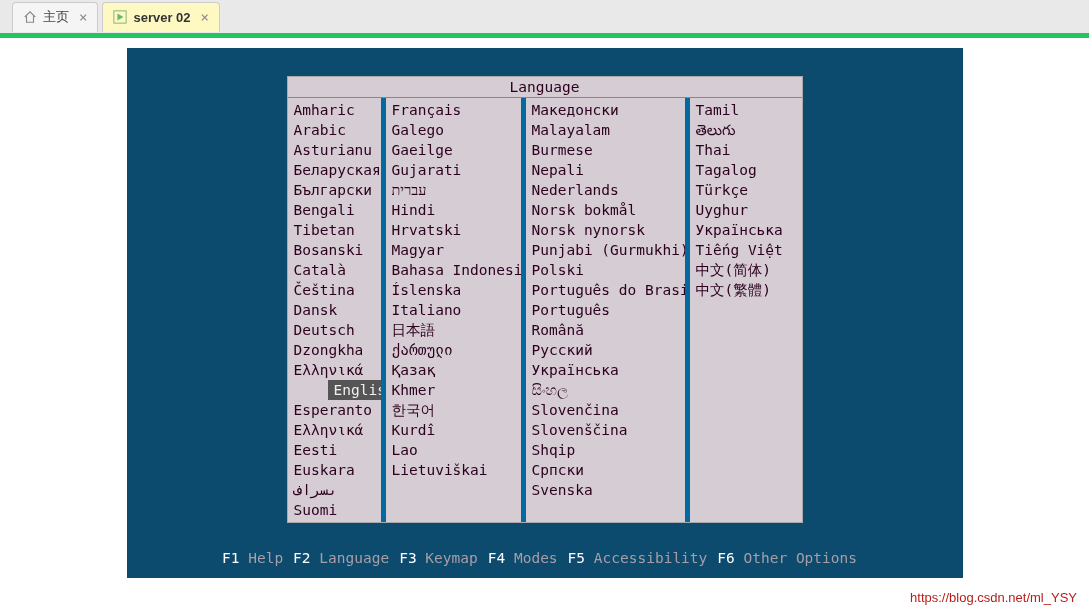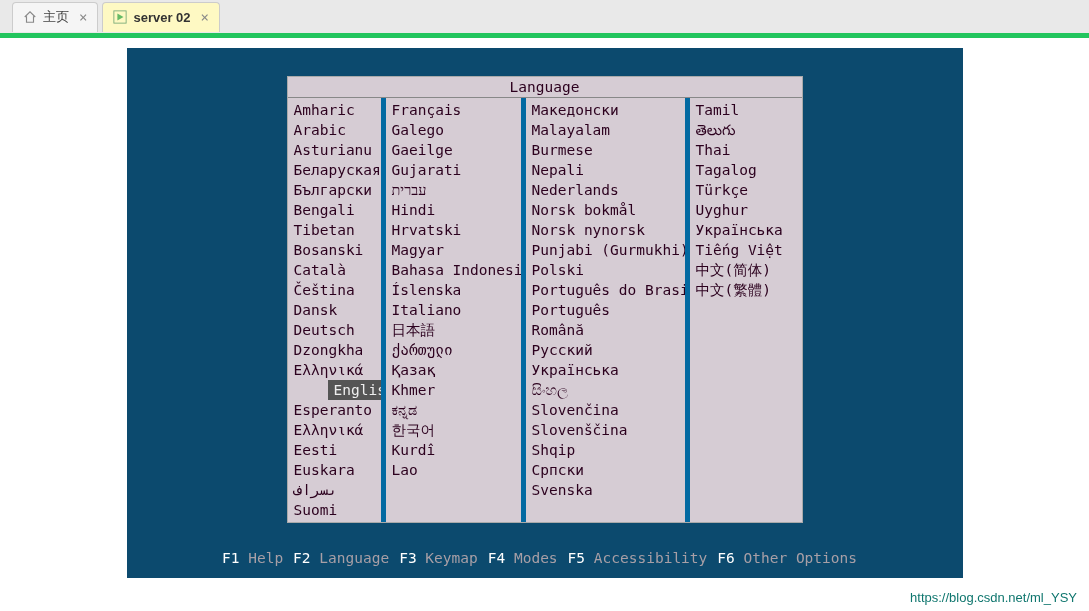--- a/index.html
+++ b/index.html
@@ -106,21 +106,21 @@
       color: #d4cfc9;
       margin-top: 32px;
     }
     .fn-key { color: #fff; }
     .fn-label { color: #a89fa6; margin-right: 10px; }
     .watermark {
       position: absolute;
       bottom: 6px;
       right: 12px;
       font-size: 13px;
-      color: #0f766e;
+      color: #b91c1c;
       font-family: Arial, sans-serif;
     }
     .c4 .lang-item:nth-child(n+12) { background: #2c001e; color: #2c001e; visibility: hidden; }
   </style>
 </head>
 <body>
 
 <div class="tab-bar">
   <div class="tab">
     <span class="icon">
@@ -180,24 +180,24 @@
             <div class="lang-item">Hindi</div>
             <div class="lang-item">Hrvatski</div>
             <div class="lang-item">Magyar</div>
             <div class="lang-item">Bahasa Indonesia</div>
             <div class="lang-item">Íslenska</div>
             <div class="lang-item">Italiano</div>
             <div class="lang-item">日本語</div>
             <div class="lang-item">ქართული</div>
             <div class="lang-item">Қазақ</div>
             <div class="lang-item">Khmer</div>
-            <div class="lang-item">ಕನ್ನಡ</div>
             <div class="lang-item">한국어</div>
             <div class="lang-item">Kurdî</div>
             <div class="lang-item">Lao</div>
+            <div class="lang-item">Lietuviškai</div>
           </div>
         <div class="lang-col c3">
             <div class="lang-item">Македонски</div>
             <div class="lang-item">Malayalam</div>
             <div class="lang-item">Burmese</div>
             <div class="lang-item">Nepali</div>
             <div class="lang-item">Nederlands</div>
             <div class="lang-item">Norsk bokmål</div>
             <div class="lang-item">Norsk nynorsk</div>
             <div class="lang-item">Punjabi (Gurmukhi)</div>

